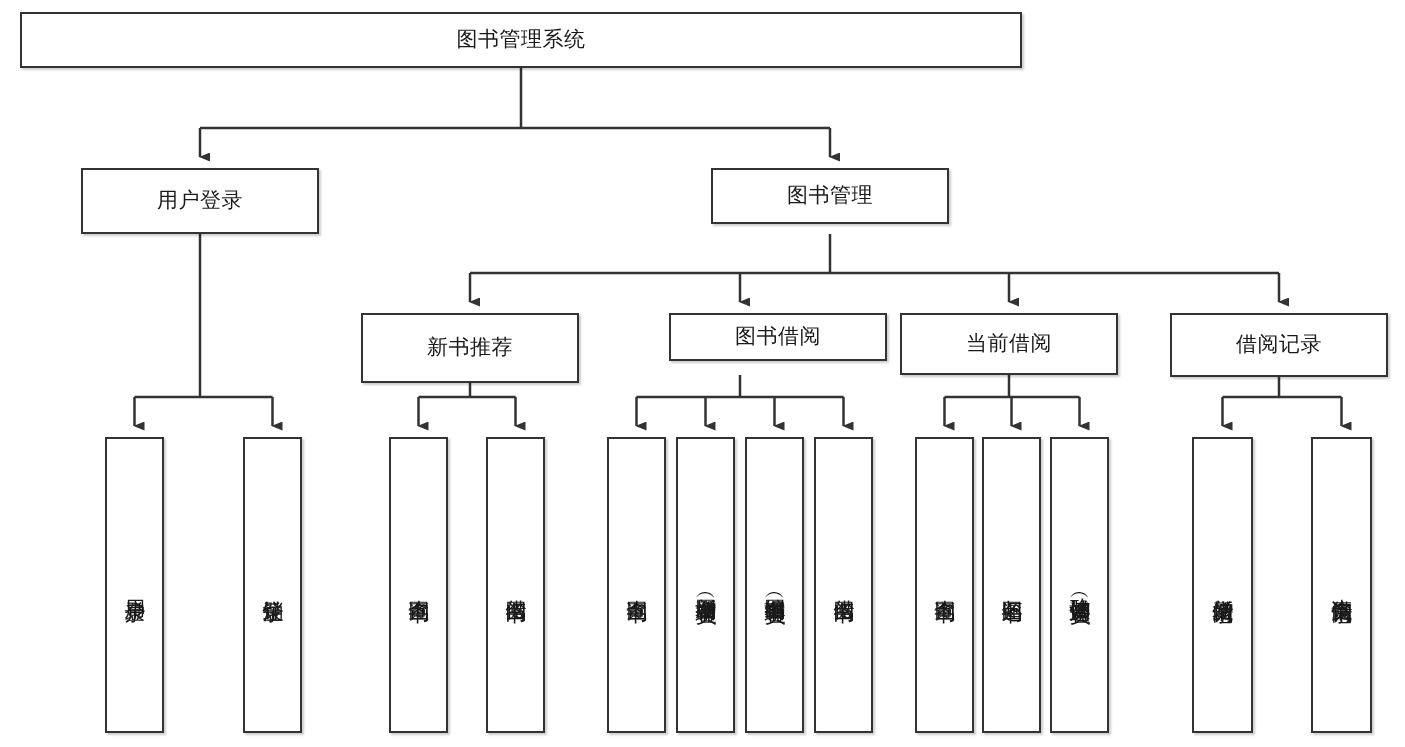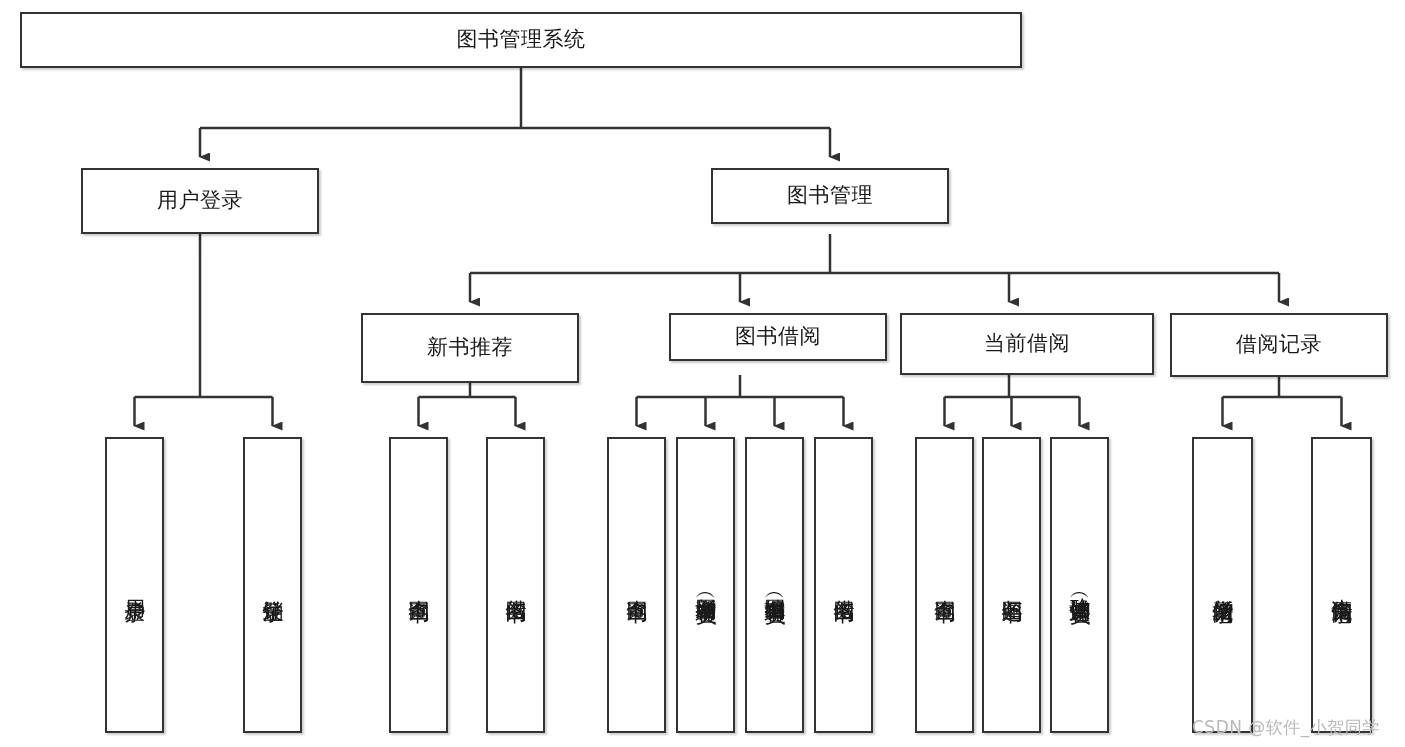--- a/index.html
+++ b/index.html
@@ -121,21 +121,21 @@
       </div>
       <div class="node horizontal" style="left: 711px; top: 168px; width: 238px; height: 56px; border-color: rgb(51, 51, 51); background: rgb(255, 255, 255);">
         <span class="node-label">图书管理</span>
       </div>
       <div class="node horizontal" style="left: 361px; top: 313px; width: 218px; height: 70px; border-color: rgb(51, 51, 51); background: rgb(255, 255, 255);">
         <span class="node-label">新书推荐</span>
       </div>
       <div class="node horizontal" style="left: 631px; top: 313px; width: 218px; height: 48px; border-color: rgb(51, 51, 51); background: rgb(255, 255, 255); margin-left: 38px;">
         <span class="node-label">图书借阅</span>
       </div>
-      <div class="node horizontal" style="left: 900px; top: 313px; width: 254px; height: 62px; border-color: rgb(51, 51, 51); background: rgb(255, 255, 255);">
+      <div class="node horizontal" style="left: 900px; top: 313px; width: 218px; height: 62px; border-color: rgb(51, 51, 51); background: rgb(255, 255, 255);">
         <span class="node-label">当前借阅</span>
       </div>
       <div class="node horizontal" style="left: 1170px; top: 313px; width: 218px; height: 64px; border-color: rgb(51, 51, 51); background: rgb(255, 255, 255);">
         <span class="node-label">借阅记录</span>
       </div>
       <div class="node vertical" style="left: 105px; top: 437px; width: 59px; height: 296px; border-color: rgb(51, 51, 51); background: rgb(255, 255, 255);">
         <span class="node-label">用户登录</span>
       </div>
       <div class="node vertical" style="left: 243px; top: 437px; width: 59px; height: 296px; border-color: rgb(51, 51, 51); background: rgb(255, 255, 255);">
         <span class="node-label">注销登录</span>
@@ -168,15 +168,14 @@
         <span class="node-label">确认归还（管理员）</span>
       </div>
       <div class="node vertical" style="left: 1192px; top: 437px; width: 61px; height: 296px; border-color: rgb(51, 51, 51); background: rgb(255, 255, 255);">
         <span class="node-label">新增借阅记录</span>
       </div>
       <div class="node vertical" style="left: 1311px; top: 437px; width: 61px; height: 296px; border-color: rgb(51, 51, 51); background: rgb(255, 255, 255);">
         <span class="node-label">查询借阅记录</span>
       </div>
     </div>
 
-  <div class="watermark" style="left: 1192px; top: 716px; color: rgb(185, 185, 185);">CSDN @软件_小贺同学</div>
 
 </div>
 
 </body></html>

